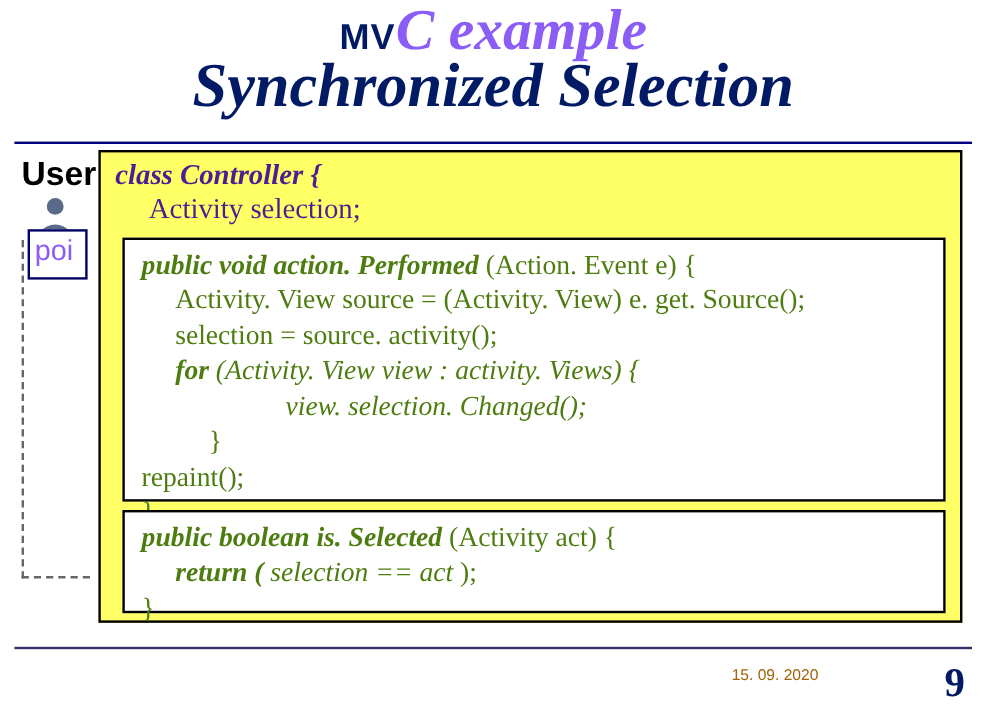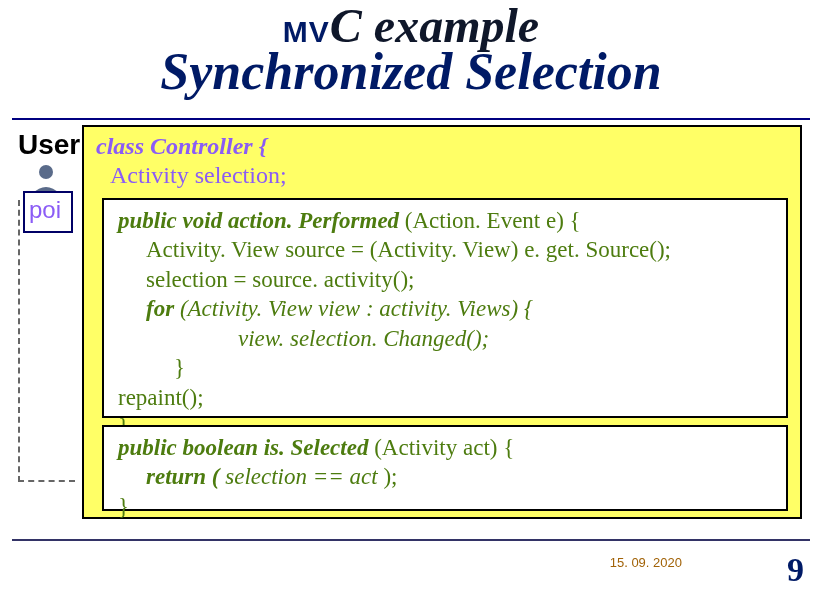--- a/index.html
+++ b/index.html
@@ -27,21 +27,21 @@
     font-weight: bold;
     color: #001a66;
     font-family: Arial, Helvetica, sans-serif;
     letter-spacing: 1px;
     vertical-align: baseline;
   }
   .title-big {
     font-size: 48px;
     font-weight: bold;
     font-style: italic;
-    color: #0f172a;
+    color: #8b5cf6;
     font-family: "Times New Roman", Times, serif;
   }
   .title-sub {
     display: block;
     font-size: 52px;
     font-weight: bold;
     font-style: italic;
     color: #001a66;
     font-family: "Times New Roman", Times, serif;
     margin-top: -4px;
@@ -100,29 +100,29 @@
     height: 394px;
     border: 2px solid #000;
     background: #ffff66;
     box-sizing: border-box;
   }
   .outer-text {
     padding: 6px 10px 2px 12px;
     font-size: 24px;
     font-style: italic;
     font-weight: bold;
-    color: #8b5cf6;
+    color: #4c1d95;
     font-family: "Times New Roman", Times, serif;
   }
   .outer-text .line2 {
     font-style: normal;
     font-weight: normal;
     display: block;
     margin-top: 2px;
-    margin-left: 14px;
+    margin-left: 28px;
   }
   .code-box {
     position: absolute;
     border: 2px solid #000;
     background: #ffffff;
     box-sizing: border-box;
     font-family: "Times New Roman", Times, serif;
     font-size: 23px;
     color: #4d7c0f;
     padding: 6px 10px 6px 14px;

